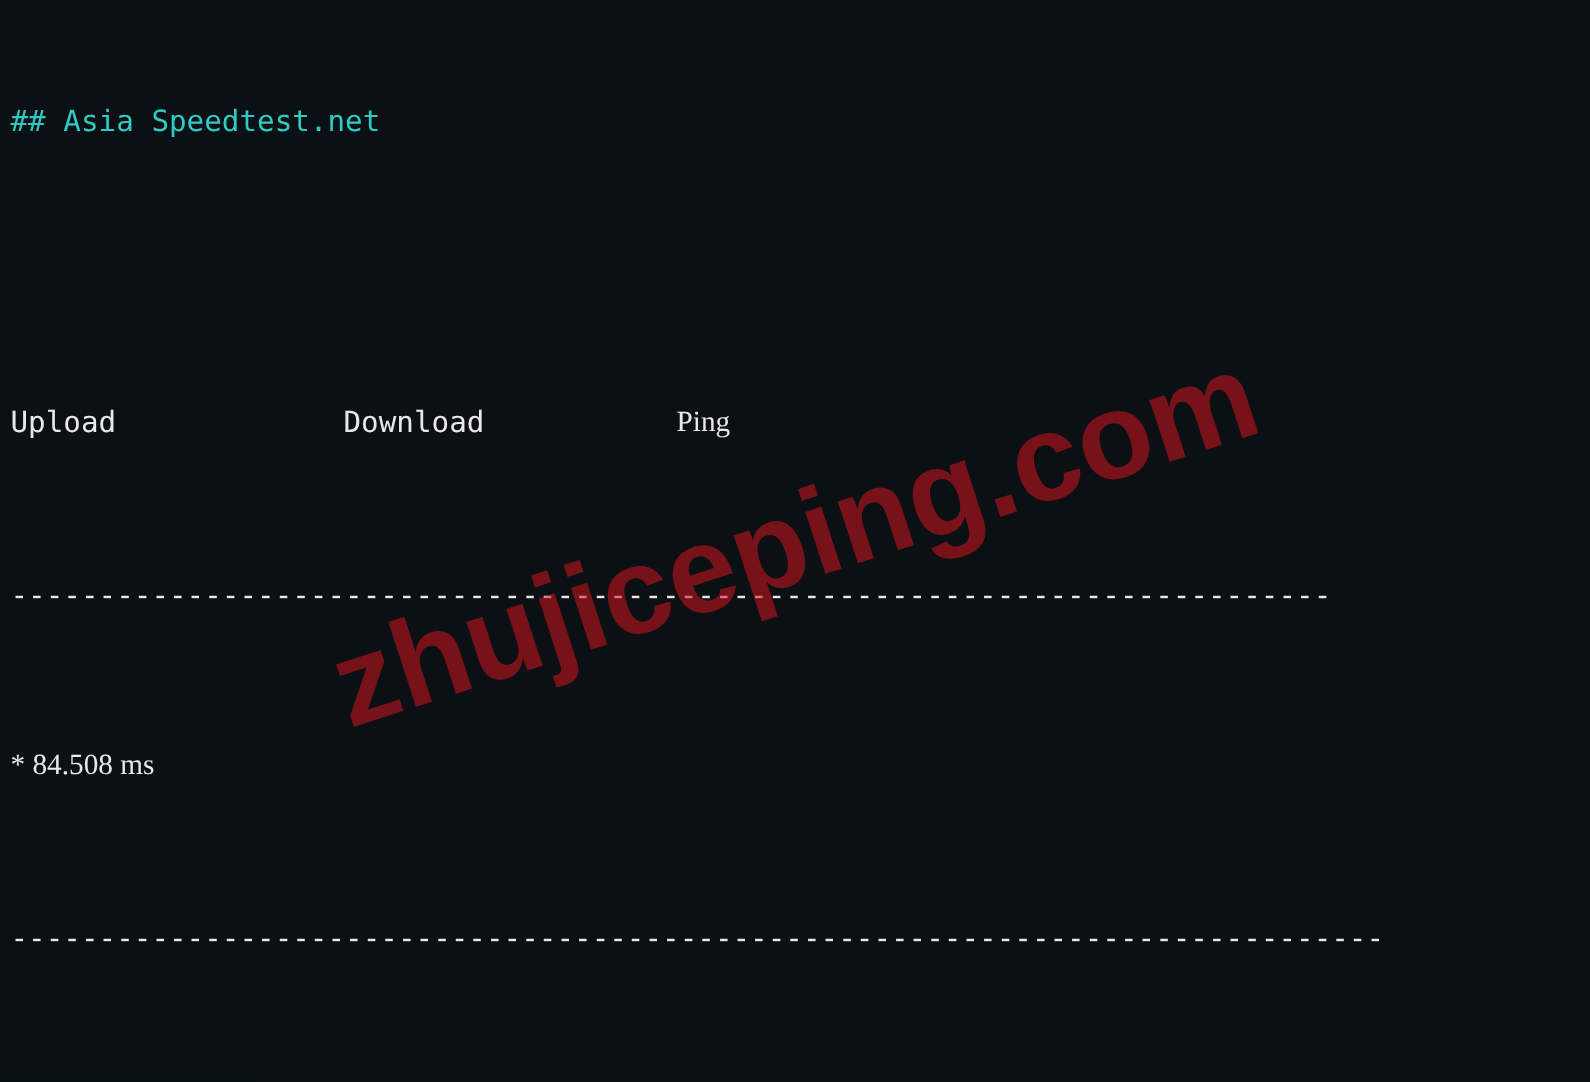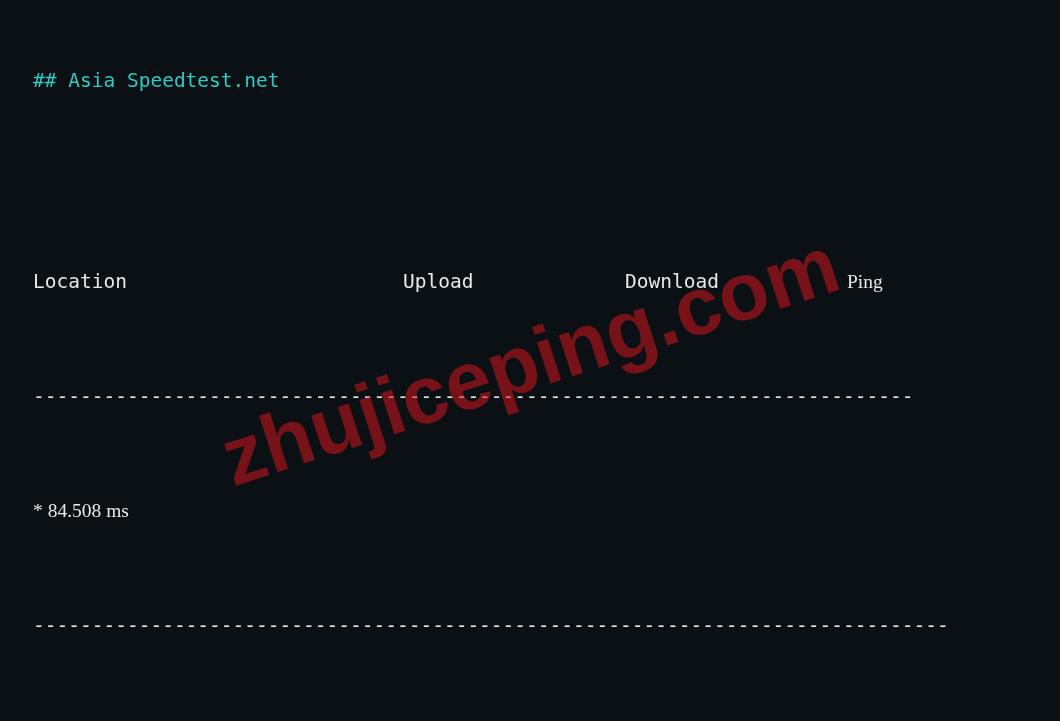--- a/index.html
+++ b/index.html
@@ -7,21 +7,21 @@
     padding: 0;
     background: #0b1015;
     width: 1060px;
     height: 721px;
     overflow: hidden;
   }
   .terminal {
     box-sizing: border-box;
     width: 1060px;
     height: 721px;
-    padding: 10px 33px;
+    padding: 10px 7px;
     background: #0b1015;
     color: #e8e8e8;
     font-family: "Consolas", "Menlo", "DejaVu Sans Mono", "Liberation Mono", monospace;
     font-size: 19.5px;
     line-height: 1.47;
     white-space: pre;
     position: relative;
   }
   .title-line {
     color: #2fcac2; 
@@ -52,21 +52,20 @@
   }
 </style>
 </head>
 <body>
 
 <div class="terminal">
   <div class="title-line">## Asia Speedtest.net</div>
   <div>&nbsp;</div>
 
   <div class="row">
-    <span class="col-loc">Location</span>
     <span class="col-up">Upload</span>
     <span class="col-down">Download</span>
     <span class="col-ping">Ping</span>
   </div>
 
   <div class="dash-line">---------------------------------------------------------------------------</div>
 
   <div class="row">
     <span class="col-ping">* 84.508 ms</span>
   </div>

